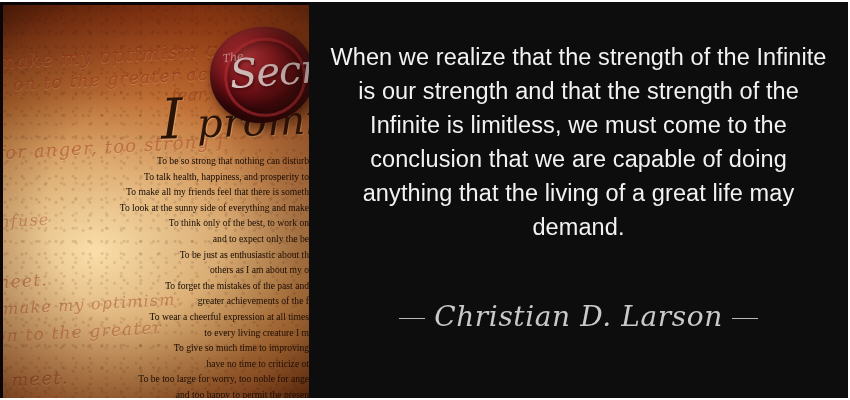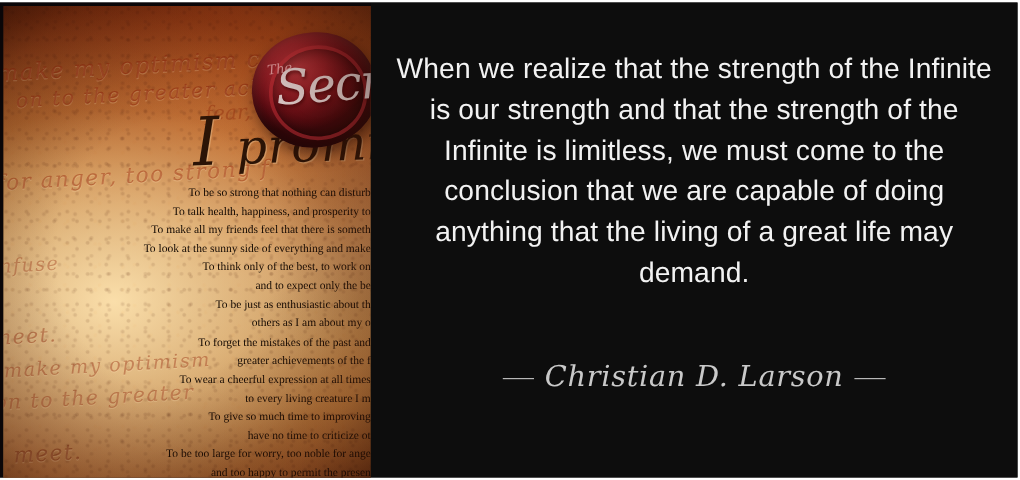--- a/index.html
+++ b/index.html
@@ -202,21 +202,21 @@
     letter-spacing: 0.1px;
   }
   #attribution {
     position: absolute;
     left: 0; right: 0;
     top: 298px;
     text-align: center;
     color: #c9c9c9;
     font-family: "DejaVu Serif", serif;
     font-style: italic;
-    font-size: 24px;
+    font-size: 28px;
     letter-spacing: 0.6px;
     white-space: nowrap;
   }
   .dash {
     display: inline-block;
     width: 26px;
     height: 1px;
     background: #b8b8b8;
     vertical-align: middle;
     margin: 0 9px;

